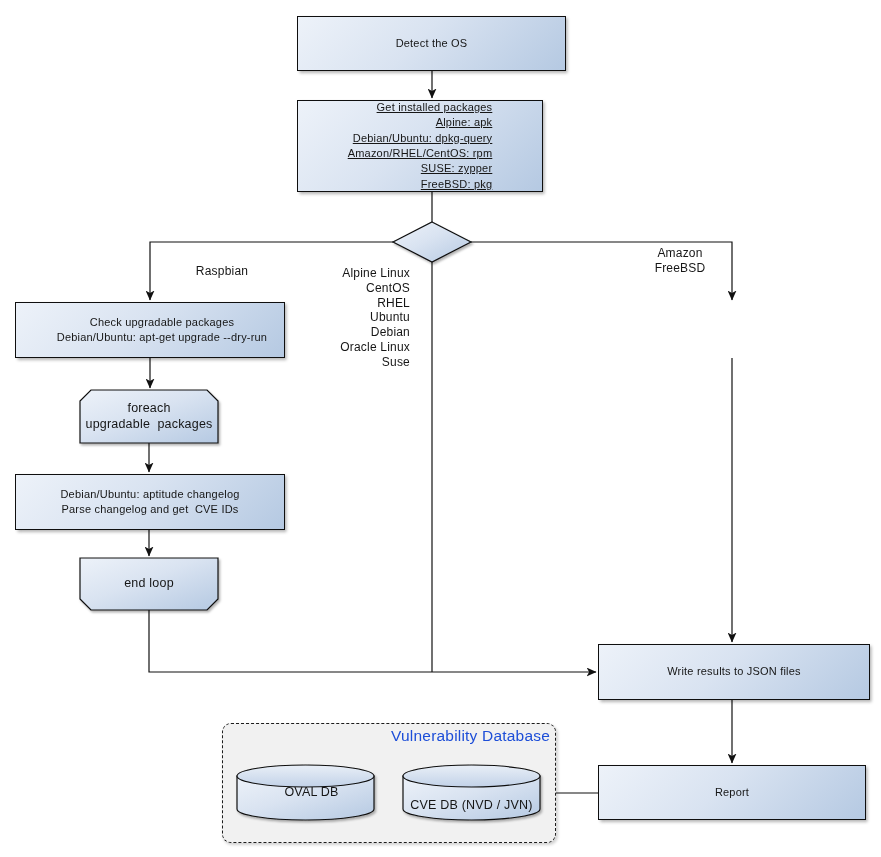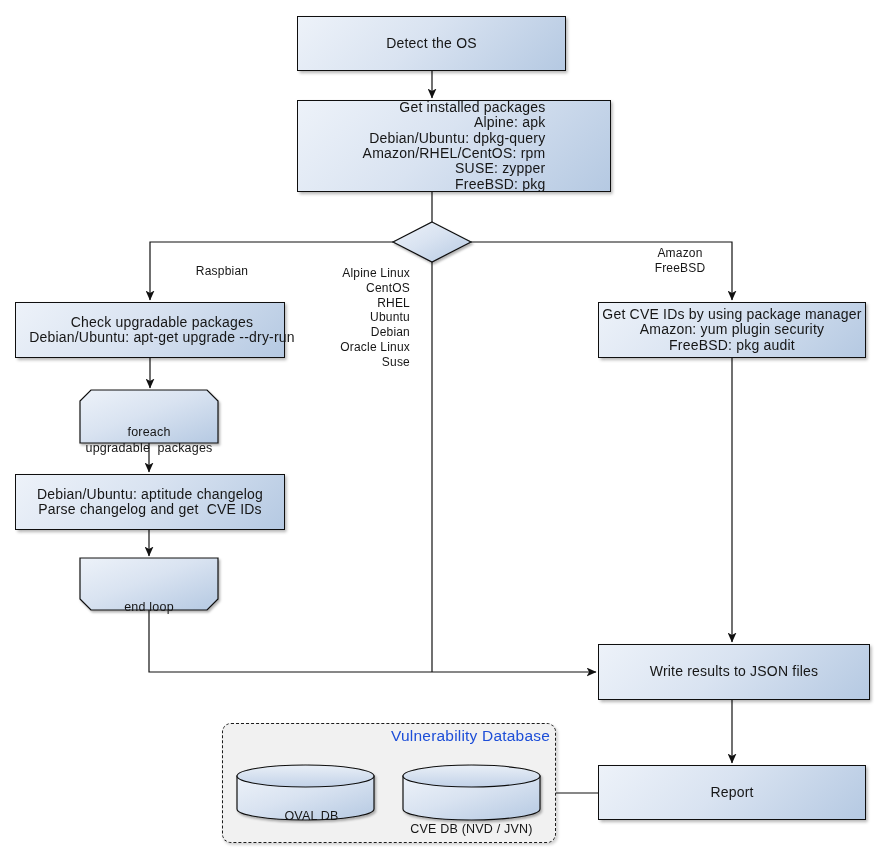--- a/index.html
+++ b/index.html
@@ -7,30 +7,30 @@
     position:relative;width:881px;height:857px;background:#ffffff;overflow:hidden;
     font-family:"Liberation Sans","DejaVu Sans",sans-serif;color:#161616;
   }
   .stage svg{position:absolute;left:0;top:0;z-index:1;pointer-events:none;}
   .node{
     position:absolute;z-index:2;box-sizing:border-box;
     background:linear-gradient(135deg,#edf2f9 0%,#d9e3f1 45%,#b5c9e2 100%);
     border:1px solid #0f0f0f;
     box-shadow:1.5px 2px 3px rgba(0,0,0,0.30);
     display:flex;flex-direction:column;align-items:center;justify-content:center;
-    font-size:14px;line-height:15.3px;letter-spacing:0.2px;text-align:center;
+    font-size:11px;line-height:15.3px;letter-spacing:0.2px;text-align:center;
   }
   .node .rlines{width:max-content;margin:0 auto;text-align:right;}
   .line{white-space:pre;}
   .lbl{
     position:absolute;z-index:3;font-size:12px;line-height:15px;letter-spacing:0.2px;
   }
   .shape-label{
     position:absolute;z-index:3;display:flex;flex-direction:column;align-items:center;justify-content:center;
-    font-size:12.5px;line-height:15.3px;letter-spacing:0.2px;text-align:center;margin-top:24px;
+    font-size:12.5px;line-height:15.3px;letter-spacing:0.2px;text-align:center;
   }
   .group{
     position:absolute;z-index:0;box-sizing:border-box;
     left:222px;top:723px;width:334px;height:120px;
     background:#f1f1f1;border:1.5px dashed #1c1c1c;border-radius:9px;
     box-shadow:1.5px 2px 3px rgba(0,0,0,0.18);
   }
   .group-title{
     position:absolute;z-index:3;left:310px;top:726px;width:240px;
     text-align:right;font-size:15.5px;line-height:19px;letter-spacing:0.2px;color:#1d4ed8;
@@ -91,46 +91,41 @@
     <g filter="url(#ds)">
       <path d="M403,776 L403,809 A68.5,11 0 0 0 540,809 L540,776 Z" fill="url(#gradBox)" stroke="#0f0f0f" stroke-width="1.2"></path>
       <ellipse cx="471.5" cy="776" rx="68.5" ry="11" fill="url(#gradTop)" stroke="#0f0f0f" stroke-width="1.2"></ellipse>
     </g>
   </svg>
 
   <div class="node" style="left:297px;top:16px;width:269px;height:55px;">
     <div class="line">Detect the OS</div>
   </div>
 
-  <div class="node" style="left:297px;top:100px;width:314px;height:92px;">
+  <div class="node" style="left:297px;top:100px;width:246px;height:92px;text-decoration:underline;">
     <div class="rlines">
       <div class="line">Get installed packages</div>
       <div class="line">Alpine: apk</div>
       <div class="line">Debian/Ubuntu: dpkg-query</div>
       <div class="line">Amazon/RHEL/CentOS: rpm</div>
       <div class="line">SUSE: zypper</div>
       <div class="line">FreeBSD: pkg</div>
     </div>
   </div>
 
   <div class="node" style="left:15px;top:302px;width:270px;height:56px;padding-left:24px;">
     <div class="line">Check upgradable packages</div>
     <div class="line">Debian/Ubuntu: apt-get upgrade --dry-run</div>
   </div>
 
   <div class="node" style="left:15px;top:474px;width:270px;height:56px;">
     <div class="line">Debian/Ubuntu: aptitude changelog</div>
     <div class="line">Parse changelog and get  CVE IDs</div>
   </div>
 
-  <div class="node" style="left:598px;top:302px;width:268px;height:56px;">
-    <div class="line">Get CVE IDs by using package manager</div>
-    <div class="line">Amazon: yum plugin security</div>
-    <div class="line">FreeBSD: pkg audit</div>
-  </div>
 
   <div class="node" style="left:598px;top:644px;width:272px;height:56px;">
     <div class="line">Write results to JSON files</div>
   </div>
 
   <div class="node" style="left:598px;top:765px;width:268px;height:55px;justify-content:center;">
     <div class="line">Report</div>
   </div>
 
   <div class="shape-label" style="left:80px;top:390px;width:138px;height:53px;">

